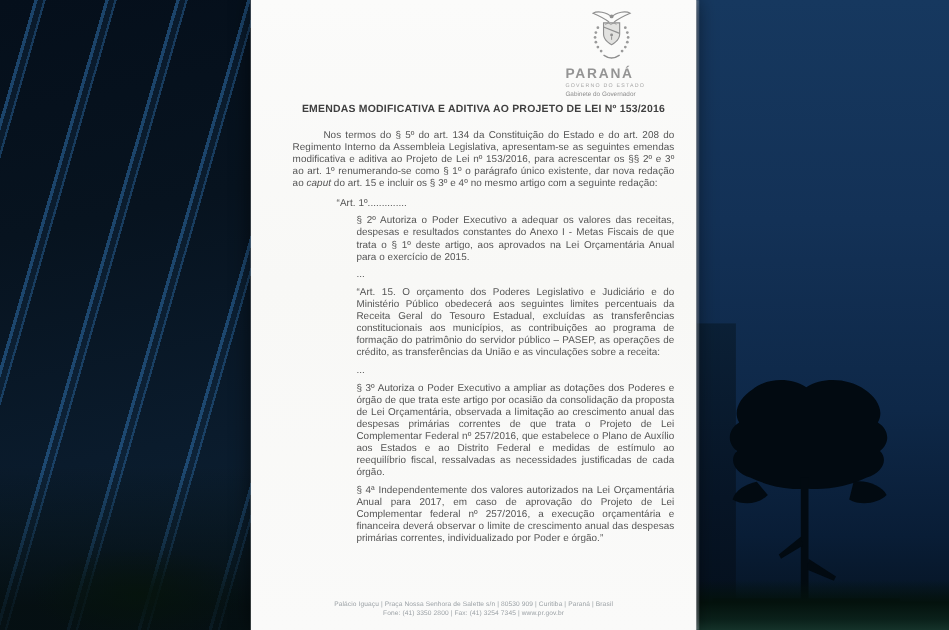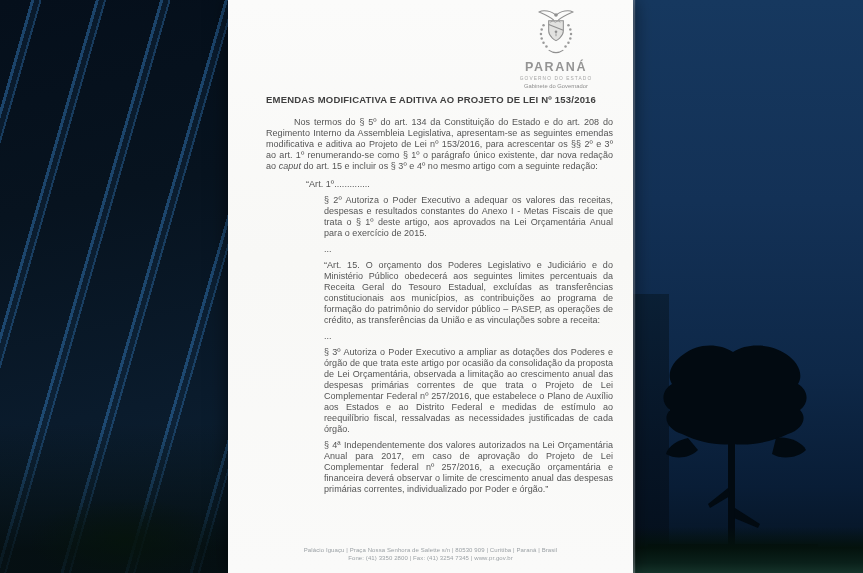--- a/index.html
+++ b/index.html
@@ -40,34 +40,34 @@
     background:linear-gradient(180deg,rgba(2,8,6,0) 0%,#04120d 45%,#0a201a 78%,#15332a 100%);
   }
   
   .doc{
     position:absolute;left:228px;top:0;width:405px;height:573px;overflow:hidden;
     background:linear-gradient(180deg,#fbfbfa 0%,#f8f8f6 45%,#fafaf9 100%);
     box-shadow:0 0 18px rgba(0,0,0,0.6), 2px 0 1px rgba(214,222,228,0.35);
   }
   .doc-inner{position:relative;width:100%;height:100%;}
   .logo{
-    position:absolute;top:9px;left:286px;width:84px;text-align:center;color:#8f8f8f;
+    position:absolute;top:9px;left:286px;width:84px;color:#8f8f8f;
   }
   .logo .crest{display:block;margin:0 auto;}
   .logo-state{font-size:12.5px;font-weight:bold;letter-spacing:1.6px;color:#949494;margin-top:1px;}
   .logo-gov{font-size:4.8px;letter-spacing:1.1px;color:#a6a6a6;margin-top:2px;}
   .logo-office{font-size:5.8px;color:#8d8d8d;margin-top:2px;}
   .content{
     position:relative;padding:94px 20px 0 38px;
     font-size:9px;line-height:11px;color:#545454;text-align:justify;
     letter-spacing:0.05px;
   }
   .title{
     margin:0;font-size:9.5px;font-weight:bold;color:#404040;
-    letter-spacing:0.2px;line-height:11px;
+    text-align:center;letter-spacing:0.2px;line-height:11px;
   }
   .intro{margin:12px 0 0 0;text-indent:28px;}
   .intro i{font-style:italic;}
   .q{margin:5px 0 0 58px;}
   .q-first{margin-top:7px;margin-left:40px;}
   .doc-footer{
     position:absolute;left:0;right:0;bottom:11px;text-align:center;
     font-size:6px;line-height:7.5px;color:#9ba1a5;letter-spacing:0.1px;
   }
 </style>

